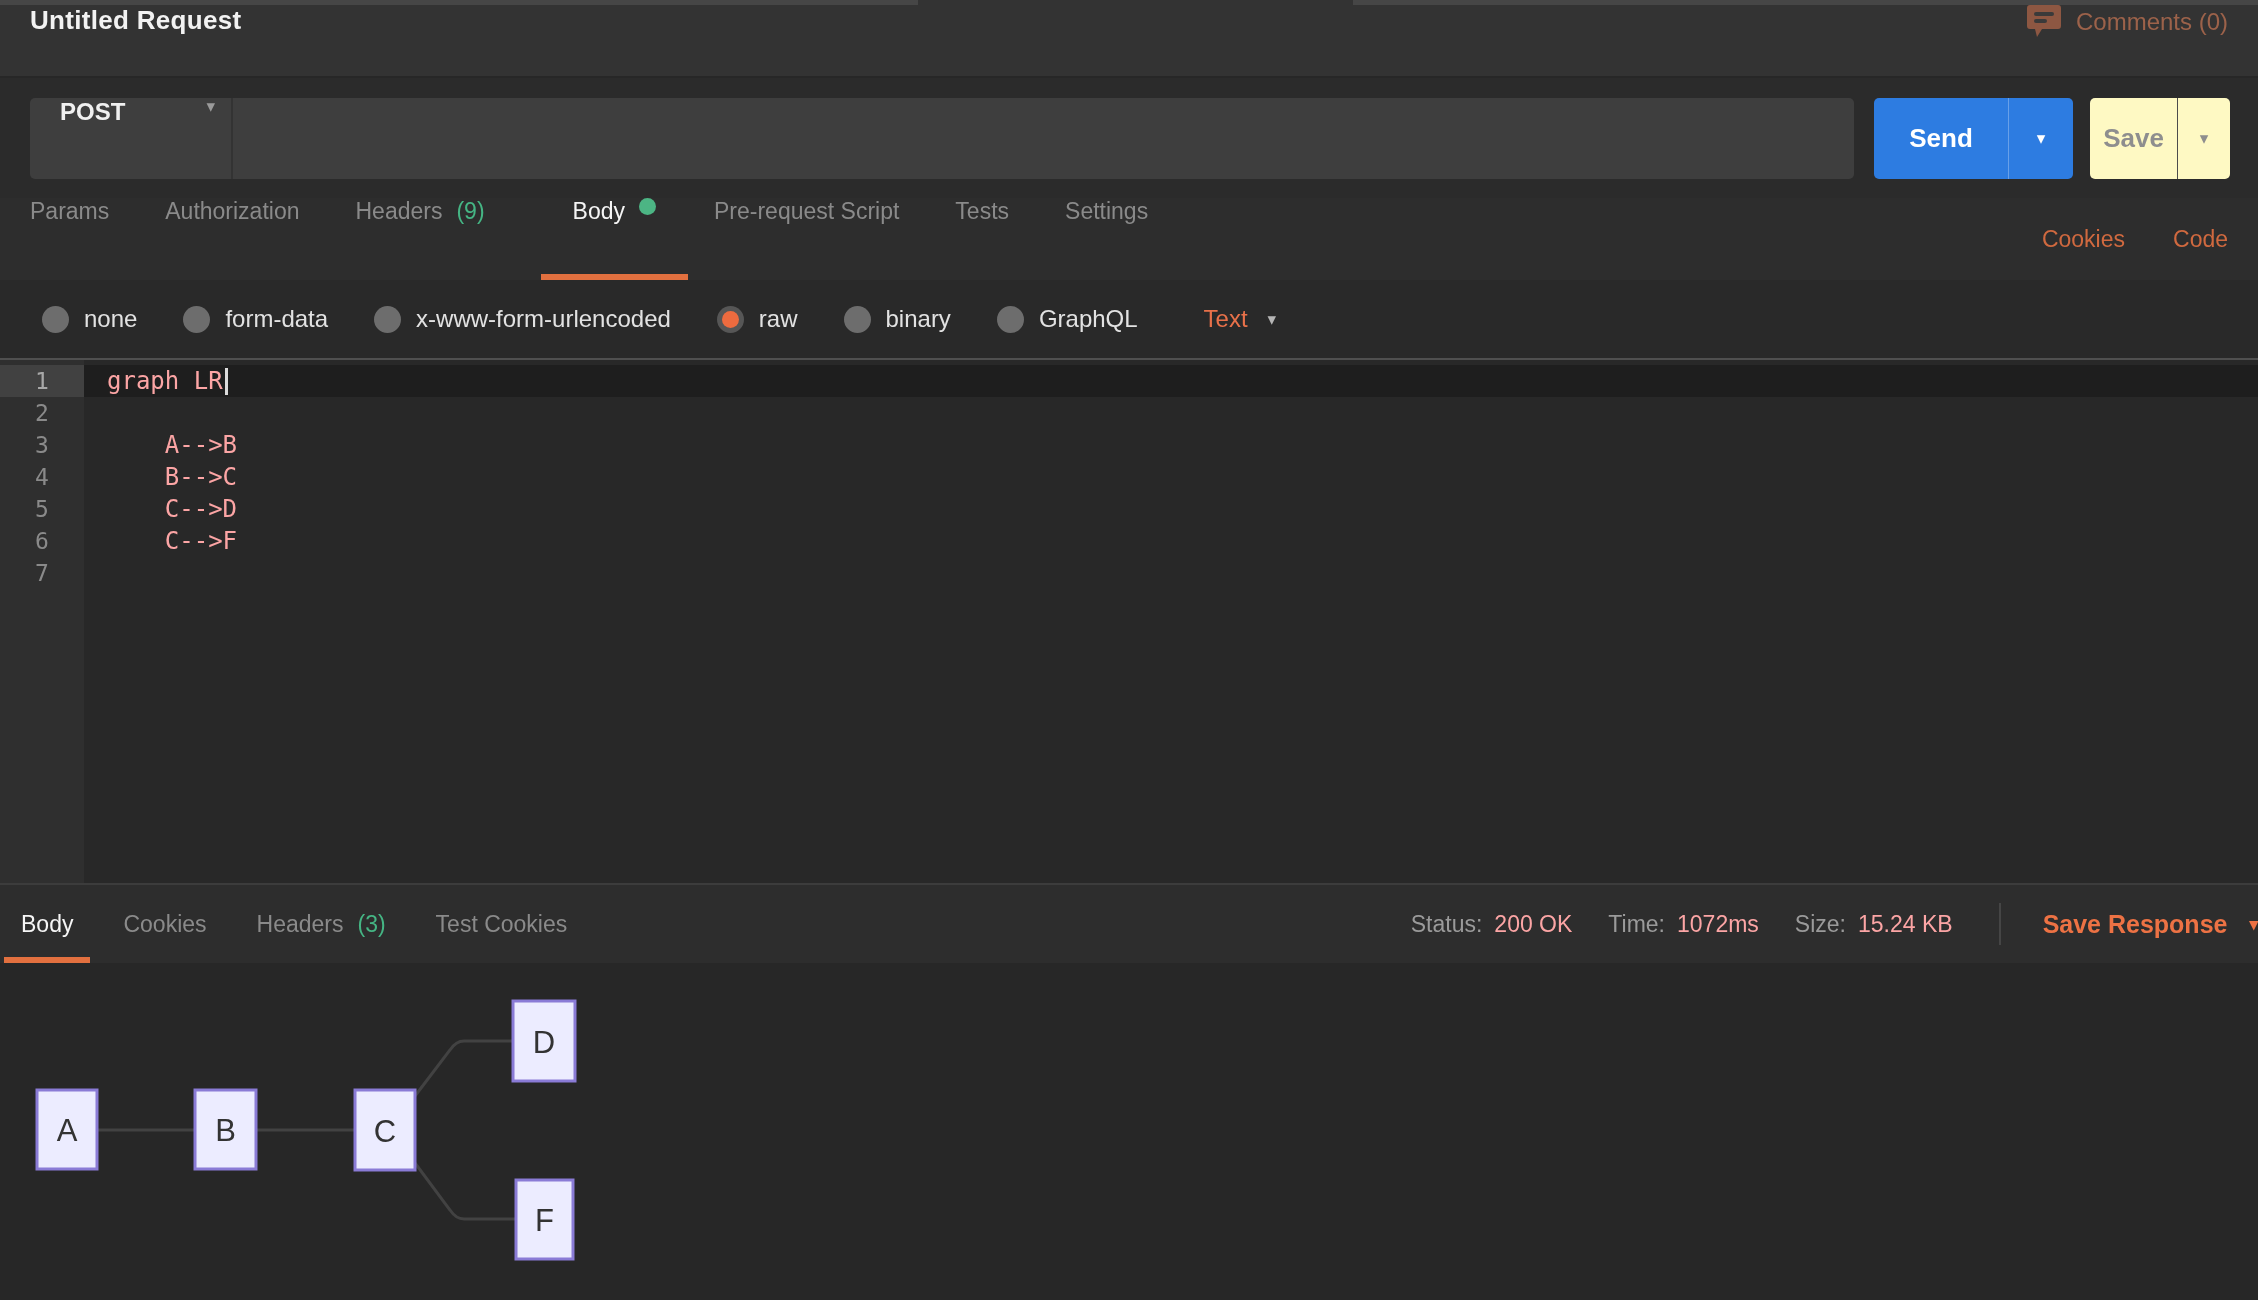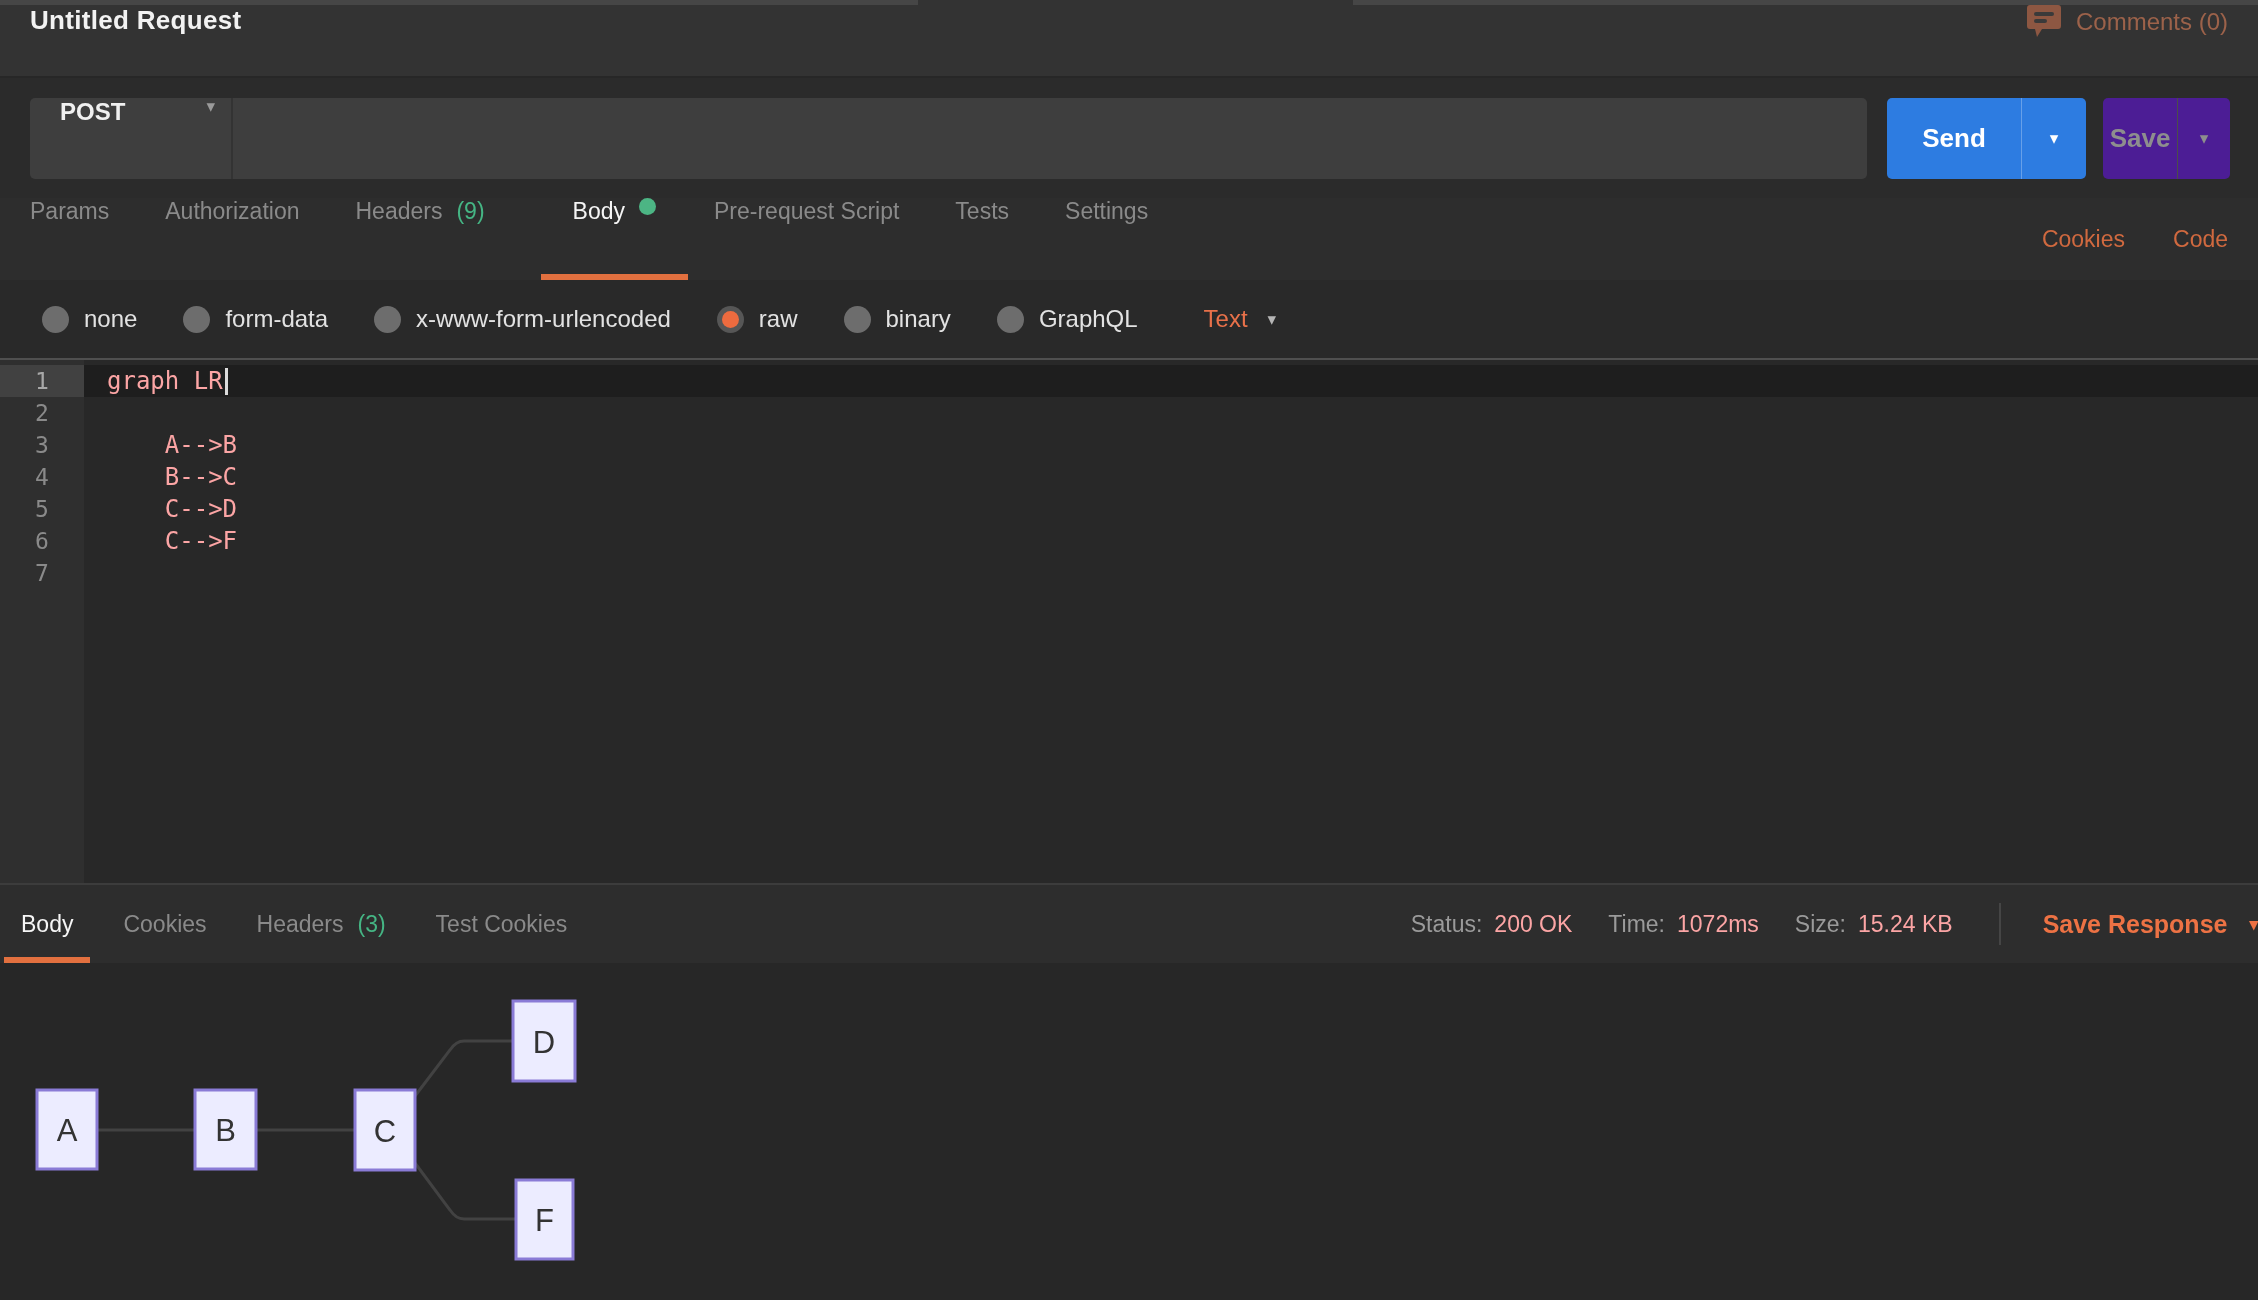--- a/index.html
+++ b/index.html
@@ -24,21 +24,21 @@
   .method-label { font-size:24px; font-weight:600; color:#f0f0f0; }
   .caret { font-size:17px; color:#9a9a9a; line-height:1; }
   .url-text { display:flex; align-items:center; padding-left:15px; font-size:24px; color:#e8e8e8; }
 
   .btn { height:81px; border-radius:5px; display:flex; align-items:stretch; overflow:hidden; }
   .send-btn { width:199px; background:#2d7ce1; margin-left:20px; color:#fff; }
   .send-btn .main { flex:1; display:flex; align-items:center; justify-content:center;
     font-size:26px; font-weight:600; border-right:1px solid rgba(255,255,255,.28); }
   .send-btn .caret-part { width:64px; display:flex; align-items:center; justify-content:center; }
   .send-btn .caret { color:#fff; }
-  .save-btn { width:127px; background:#4c1d95; margin-left:17px; color:#8e8e8e; }
+  .save-btn { width:140px; background:#fef9c3; margin-left:17px; color:#8e8e8e; }
   .save-btn .main { flex:1; display:flex; align-items:center; justify-content:center;
     font-size:26px; font-weight:600; border-right:1px solid #4c4c4c; }
   .save-btn .caret-part { width:52px; display:flex; align-items:center; justify-content:center; }
   .save-btn .caret { color:#8e8e8e; }
 
   
   .req-tabs { height:82px; background:#2d2d2d; display:flex; align-items:stretch; padding:0 30px; }
   .tab { display:flex; gap:14px; color:#8a8a8a; font-size:23px;
     margin-right:56px; position:relative; white-space:nowrap; cursor:default; }
   .tab .count { color:#45b584; }

